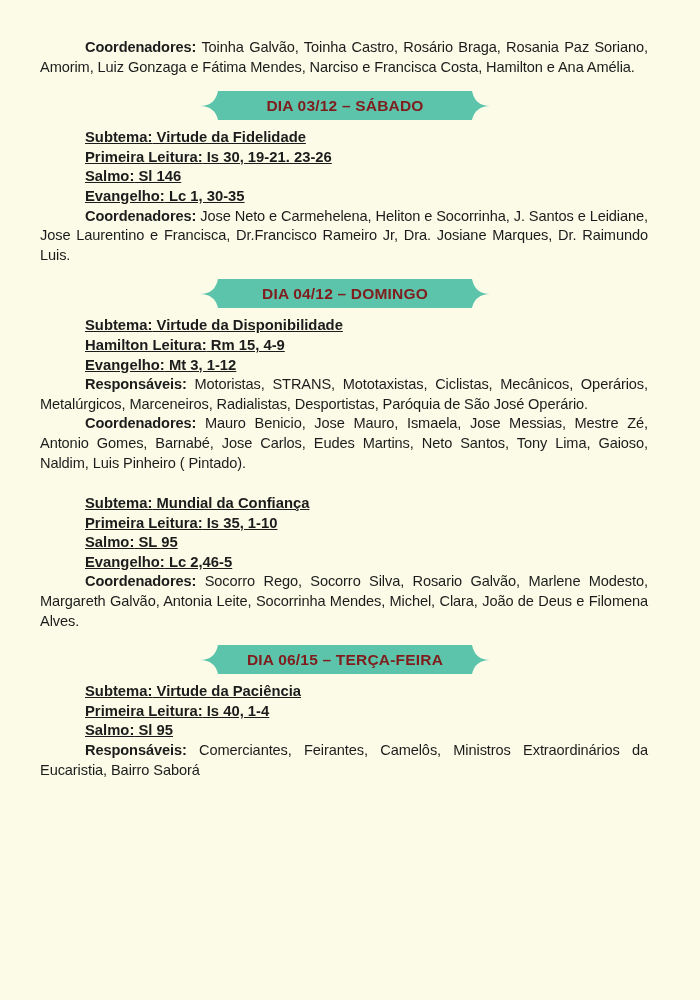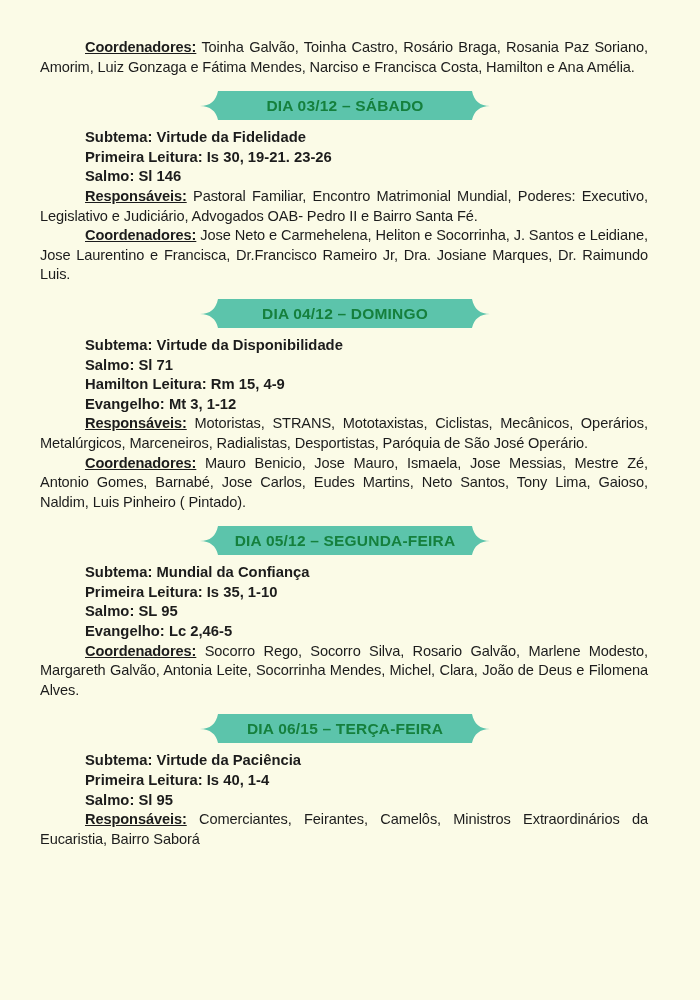--- a/index.html
+++ b/index.html
@@ -24,28 +24,28 @@
     .para {
       font-size: 14.6px;
       line-height: 19.6px;
       text-align: justify;
       text-indent: 45px;
       margin: 0;
       letter-spacing: -0.1px;
     }
     .para .lbl {
       font-weight: bold;
-      text-decoration: underline;
     }
     .field {
       font-size: 14.8px;
       line-height: 19.6px;
       font-weight: bold;
       margin: 0 0 0 45px;
       white-space: nowrap;
+      text-decoration: underline;
     }
     .banner-wrap {
       position: relative;
       height: 30px;
       margin: 0;
     }
     .banner {
       position: absolute;
       left: 160px;
       width: 290px;
@@ -62,21 +62,21 @@
     .banner .txt {
       position: absolute;
       left: 0;
       right: 0;
       top: 0;
       height: 29px;
       line-height: 29px;
       text-align: center;
       font-weight: bold;
       font-size: 15.5px;
-      color: #15803d;
+      color: #7f1d1d;
       letter-spacing: 0.2px;
     }
     .sp-after-coord { height: 14px; }
     .sp-after-banner { height: 7px; }
   </style>
 </head>
 <body>
 
 <div class="page">
 
@@ -90,55 +90,46 @@
         <svg viewBox="0 0 290 29" preserveAspectRatio="none">
           <path d="M0,15 C10,15 16,10 18,0 L272,0 C274,10 280,15 290,15 C280,15 274,20 272,29 L18,29 C16,20 10,15 0,15 Z" fill="#5cc4ab"></path>
         </svg>
         <div class="txt">DIA 03/12 – SÁBADO</div>
       </div>
     </div>
     <div class="sp-after-banner"></div>
     <p class="field"><span>Subtema:</span><span>  Virtude da Fidelidade</span></p>
     <p class="field"><span>Primeira Leitura:</span><span>  Is 30, 19-21. 23-26</span></p>
     <p class="field"><span>Salmo:</span><span>  Sl 146</span></p>
-    <p class="para"><span class="lbl">Responsáveis:</span><span> Pastoral Familiar, Encontro Matrimonial Mundial, Poderes: Executivo, Legislativo e Judiciário, Advogados OAB- Pedro II  e Bairro Santa Fé.</span></p>
+    <p class="field"><span>Evangelho:</span><span>  Lc 1, 30-35</span></p>
     <p class="para"><span class="lbl">Coordenadores:</span><span> Jose Neto e Carmehelena, Heliton e Socorrinha, J. Santos e Leidiane, Jose Laurentino e Francisca, Dr.Francisco Rameiro Jr, Dra. Josiane Marques, Dr. Raimundo Luis.</span></p>
   </section>
 
   <div class="sp-after-coord"></div>
 
   <section>
     <div class="banner-wrap">
       <div class="banner">
         <svg viewBox="0 0 290 29" preserveAspectRatio="none">
           <path d="M0,15 C10,15 16,10 18,0 L272,0 C274,10 280,15 290,15 C280,15 274,20 272,29 L18,29 C16,20 10,15 0,15 Z" fill="#5cc4ab"></path>
         </svg>
         <div class="txt">DIA 04/12 – DOMINGO</div>
       </div>
     </div>
     <div class="sp-after-banner"></div>
     <p class="field"><span>Subtema:</span><span>  Virtude da Disponibilidade</span></p>
-    <p class="field"><span>Salmo:</span><span> Sl 71</span></p>
     <p class="field"><span>Hamilton Leitura:</span><span>  Rm 15, 4-9</span></p>
     <p class="field"><span>Evangelho:</span><span>  Mt 3, 1-12</span></p>
     <p class="para"><span class="lbl">Responsáveis:</span><span> Motoristas, STRANS, Mototaxistas, Ciclistas, Mecânicos, Operários, Metalúrgicos, Marceneiros, Radialistas, Desportistas, Paróquia de São José Operário.</span></p>
     <p class="para"><span class="lbl">Coordenadores:</span><span> Mauro Benicio, Jose Mauro, Ismaela, Jose Messias, Mestre Zé, Antonio Gomes, Barnabé, Jose Carlos, Eudes Martins, Neto Santos, Tony Lima, Gaioso, Naldim, Luis Pinheiro ( Pintado).</span></p>
   </section>
 
   <div class="sp-after-coord"></div>
 
   <section>
-    <div class="banner-wrap">
-      <div class="banner">
-        <svg viewBox="0 0 290 29" preserveAspectRatio="none">
-          <path d="M0,15 C10,15 16,10 18,0 L272,0 C274,10 280,15 290,15 C280,15 274,20 272,29 L18,29 C16,20 10,15 0,15 Z" fill="#5cc4ab"></path>
-        </svg>
-        <div class="txt">DIA 05/12 – SEGUNDA-FEIRA</div>
-      </div>
-    </div>
     <div class="sp-after-banner"></div>
     <p class="field"><span>Subtema:</span><span>  Mundial da Confiança</span></p>
     <p class="field"><span>Primeira Leitura:</span><span>  Is 35, 1-10</span></p>
     <p class="field"><span>Salmo:</span><span> SL 95</span></p>
     <p class="field"><span>Evangelho:</span><span> Lc 2,46-5</span></p>
     <p class="para"><span class="lbl">Coordenadores:</span><span> Socorro Rego, Socorro Silva, Rosario Galvão, Marlene Modesto, Margareth Galvão, Antonia Leite, Socorrinha Mendes, Michel, Clara, João de Deus e Filomena Alves.</span></p>
   </section>
 
   <div class="sp-after-coord"></div>
 

